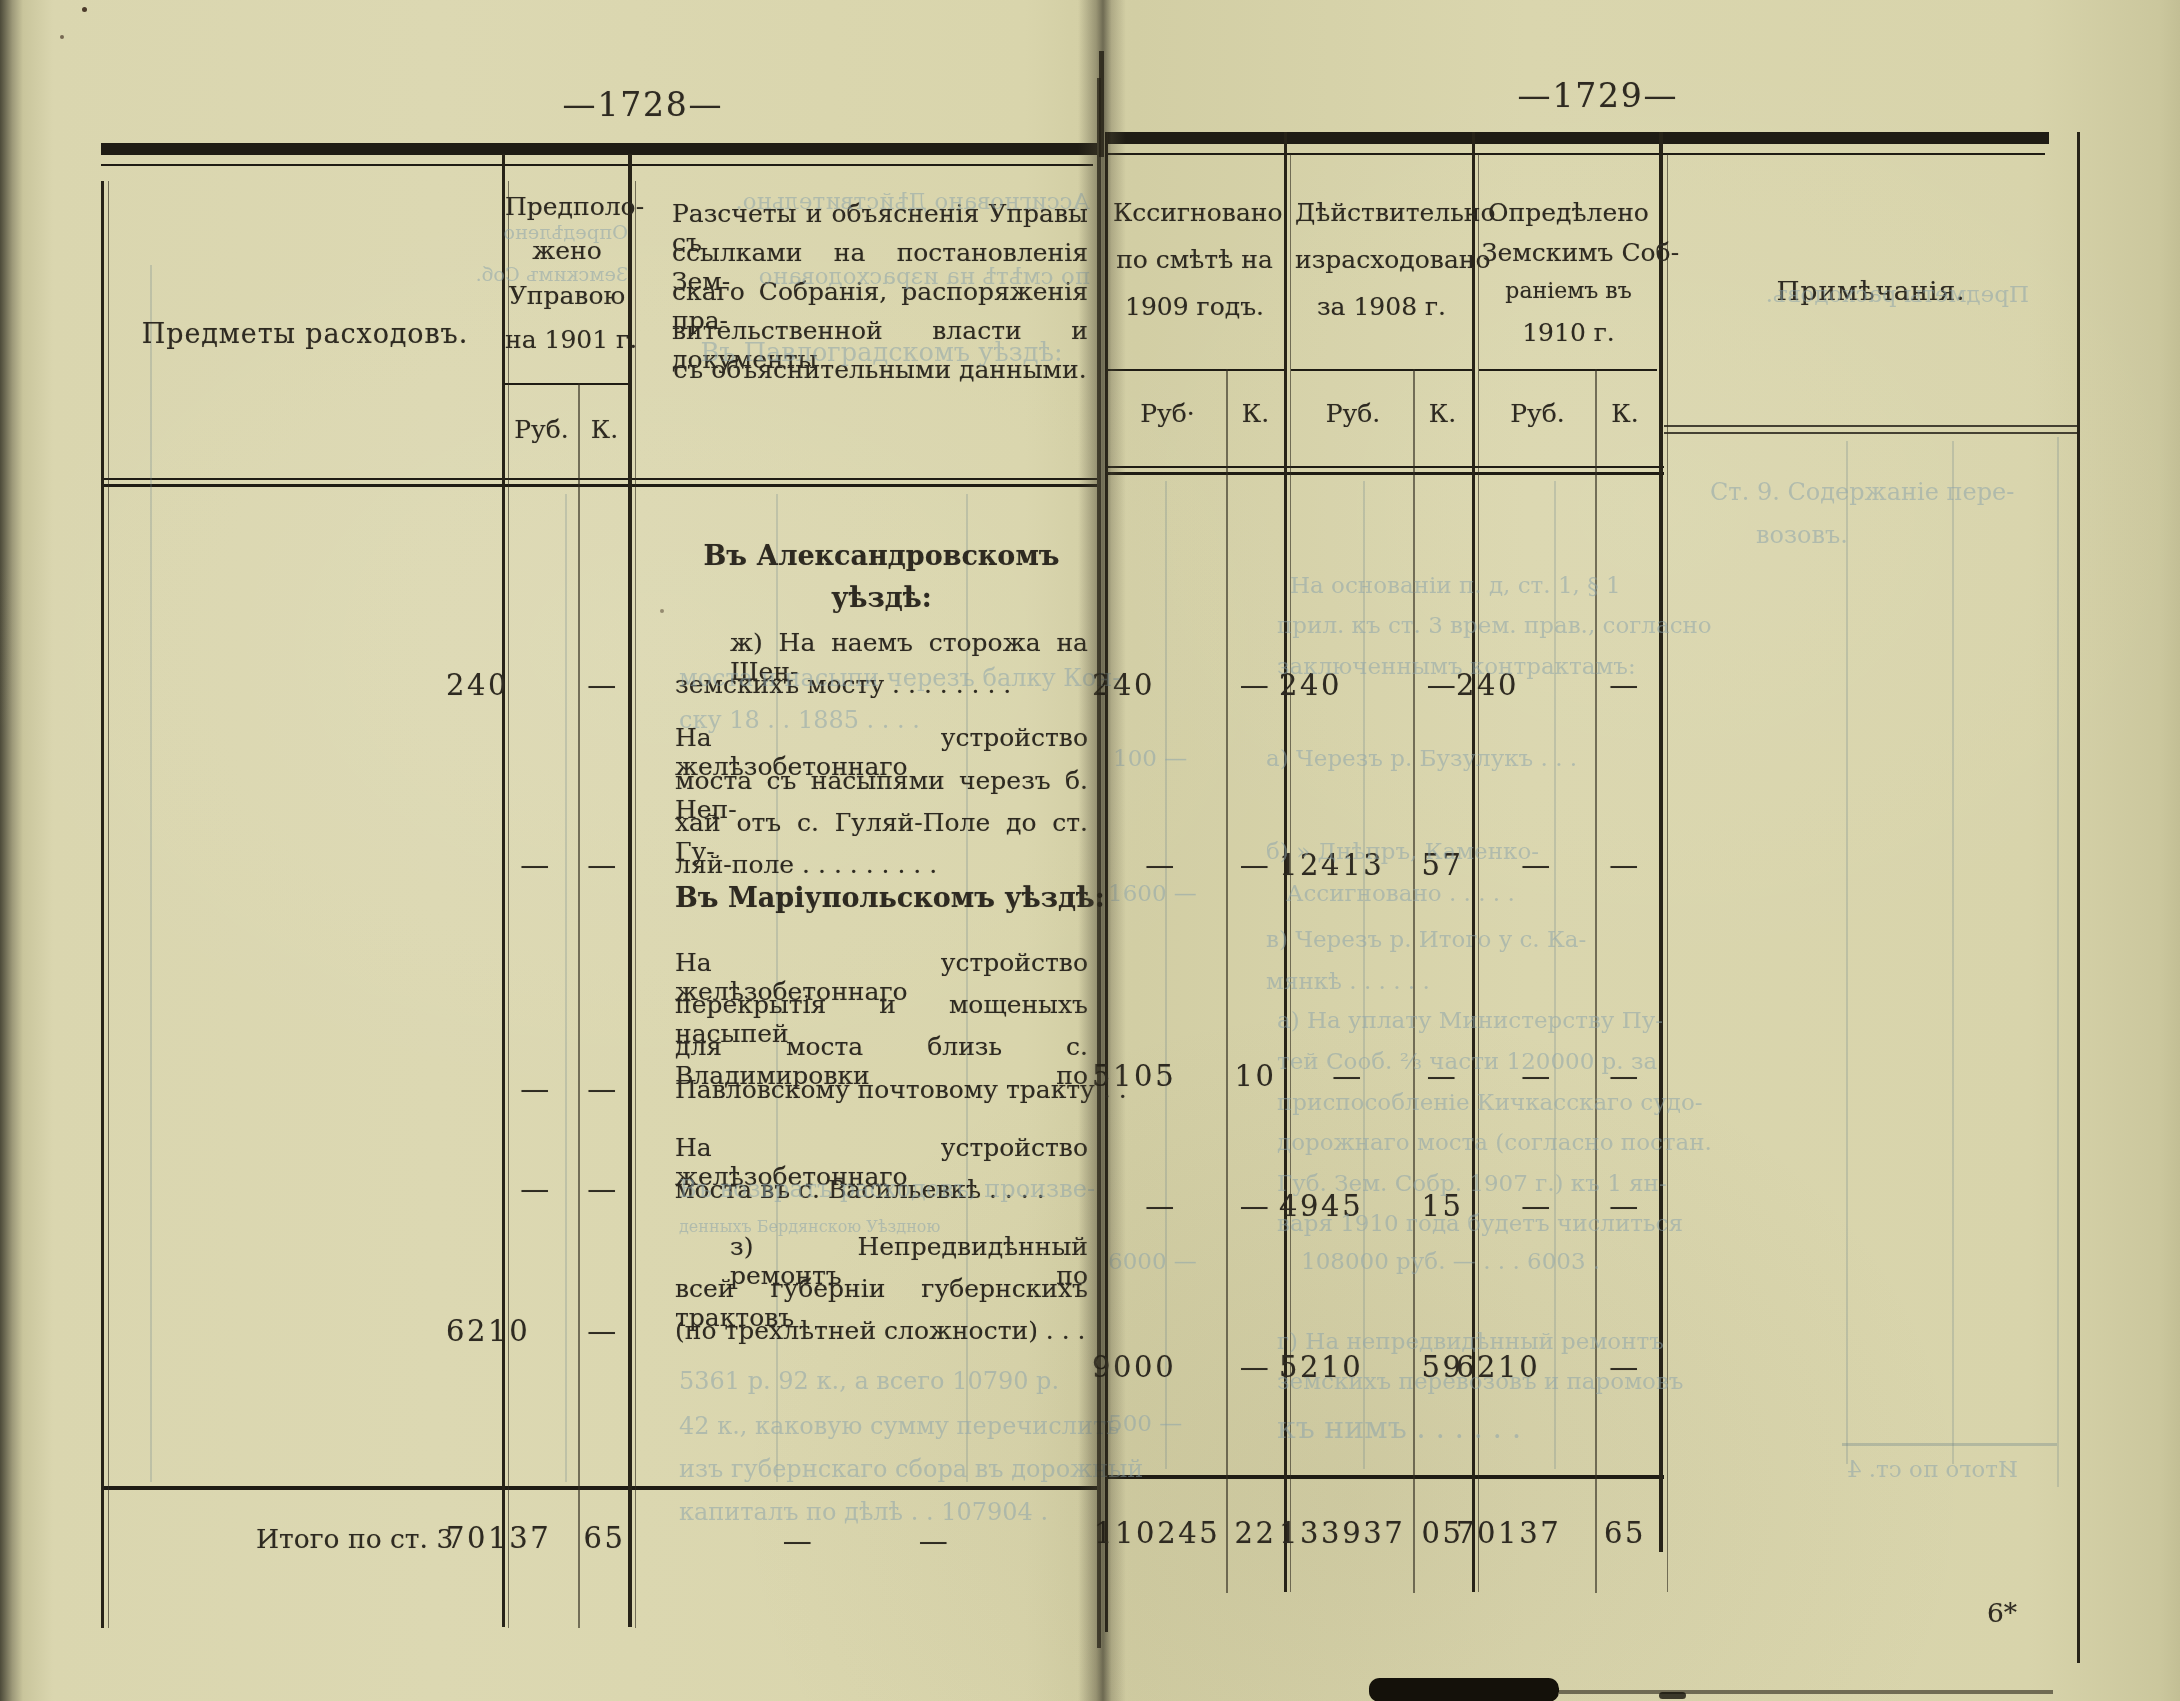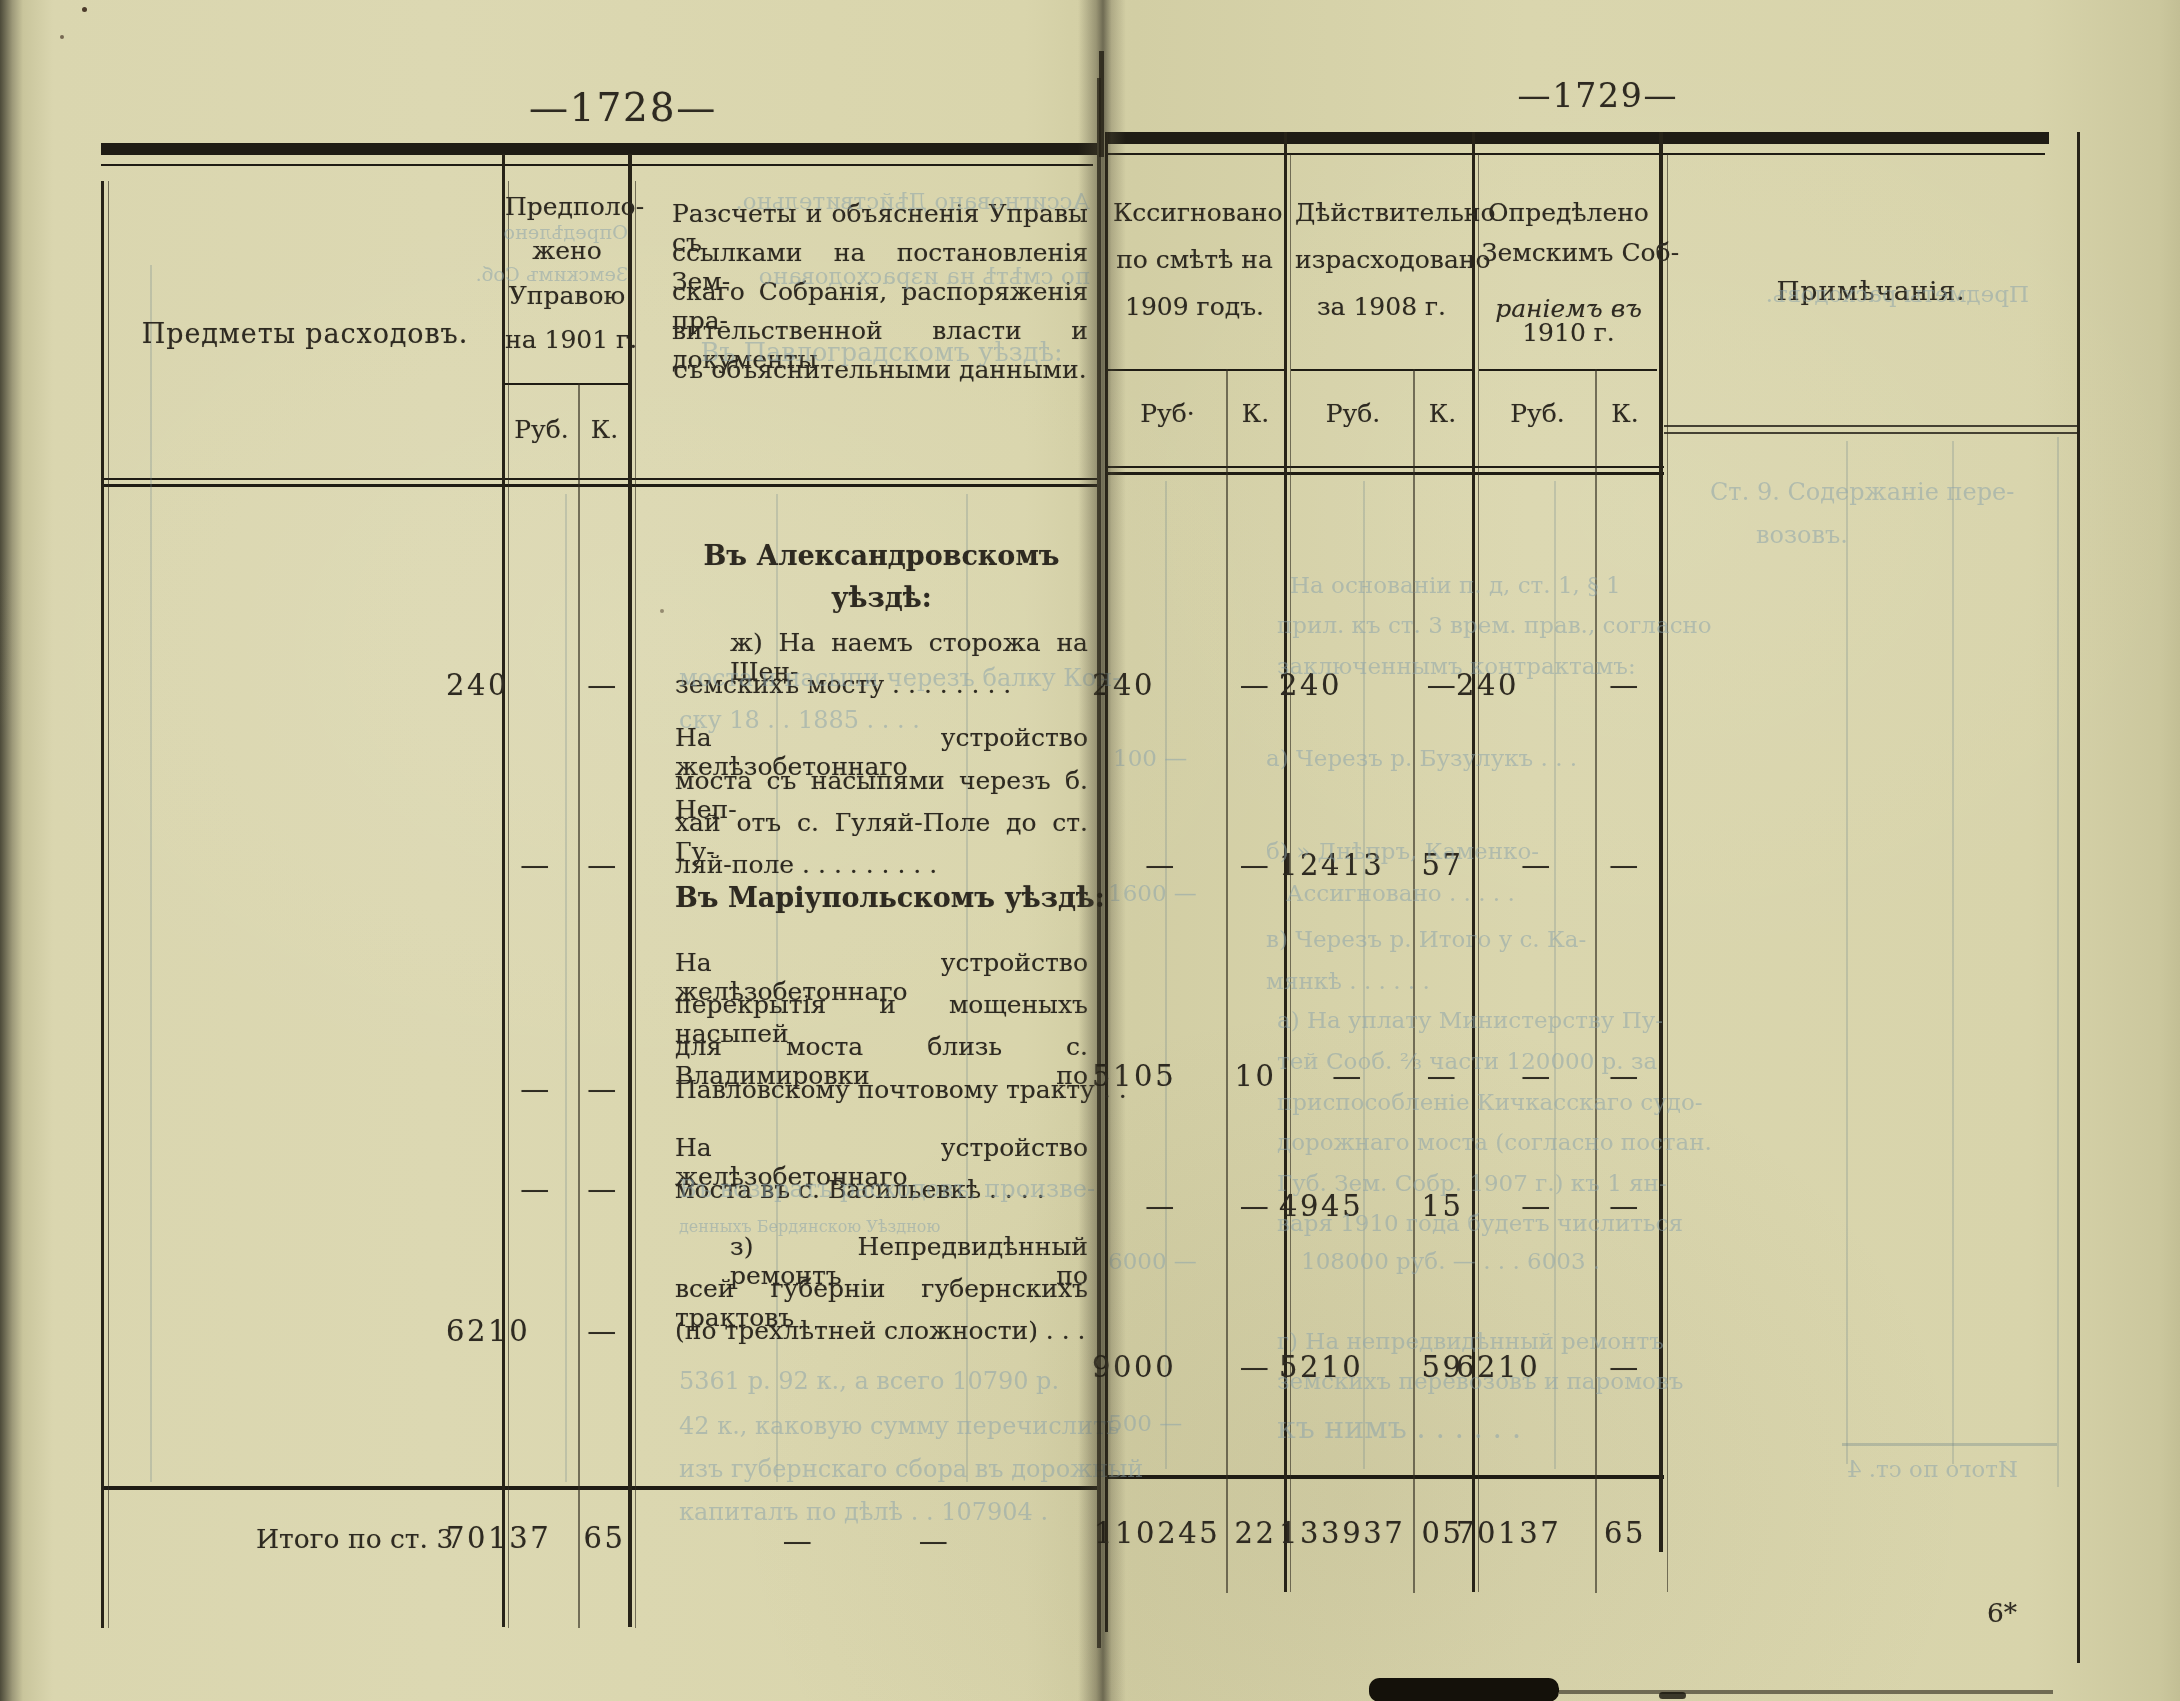--- a/index.html
+++ b/index.html
@@ -25,21 +25,21 @@
   .fold{position:absolute;left:1078px;top:0;width:48px;height:1702px;
     background:linear-gradient(90deg,rgba(60,56,40,0),rgba(72,67,48,.42) 38%,rgba(28,25,16,.55) 52%,rgba(90,85,62,.30) 70%,rgba(60,56,40,0));}
   .smudge{position:absolute;background:#14110a;border-radius:10.6px;}
   .speck{position:absolute;border-radius:50%;background:#4c3b2b;}
 </style>
 </head>
 <body>
 
 <div id="stage">
 
-  <div class="t ctr" style="left:529px;top:85px;width:176px;font-size:39px;letter-spacing:1.8px;">—1728—</div>
+  <div class="t ctr" style="left:555px;top:85px;width:176px;font-size:33px;letter-spacing:1.8px;">—1728—</div>
   <div class="t ctr" style="left:1510px;top:76px;width:176px;font-size:33px;letter-spacing:1.8px;">—1729—</div>
 
   <div class="h" style="left:101px;top:143px;width:996px;height:11.5px;"></div>
   <div class="h" style="left:101px;top:164px;width:992px;height:1.8px;"></div>
   <div class="h" style="left:101px;top:478px;width:996px;height:1.8px;"></div>
   <div class="h" style="left:101px;top:484px;width:996px;height:2.6px;"></div>
   <div class="h" style="left:502px;top:383px;width:126px;height:1.8px;"></div>
   <div class="h" style="left:101px;top:1486px;width:996px;height:3.5px;"></div>
   <div class="v" style="left:101px;top:181px;width:2.6px;height:1447px;"></div>
   <div class="v vlight" style="left:108px;top:181px;width:0.9px;height:1447px;"></div>
@@ -96,21 +96,21 @@
   <div class="t ctr" style="left:672px;top:355px;width:416px;font-size:25px;">съ объяснительными данными.</div>
 
   <div class="t ctr" style="left:1113px;top:198px;width:163px;font-size:25px;">Кссигновано</div>
   <div class="t ctr" style="left:1113px;top:245px;width:163px;font-size:25px;">по смѣтѣ на</div>
   <div class="t ctr" style="left:1113px;top:292px;width:163px;font-size:25px;">1909 годъ.</div>
   <div class="t ctr" style="left:1295px;top:198px;width:173px;font-size:25px;">Дѣйствительно</div>
   <div class="t ctr" style="left:1295px;top:245px;width:173px;font-size:25px;">израсходовано</div>
   <div class="t ctr" style="left:1295px;top:292px;width:173px;font-size:25px;">за 1908 г.</div>
   <div class="t ctr" style="left:1482px;top:198px;width:173px;font-size:25px;">Опредѣлено</div>
   <div class="t ctr" style="left:1482px;top:238px;width:173px;font-size:25px;">Земскимъ Соб-</div>
-  <div class="t ctr" style="left:1482px;top:294px;width:173px;font-size:25px;font-style:italic;">раніемъ въ</div>
+  <div class="t ctr" style="left:1482px;top:278px;width:173px;font-size:22px;">раніемъ въ</div>
   <div class="t ctr" style="left:1482px;top:318px;width:173px;font-size:25px;">1910 г.</div>
   <div class="t ctr" style="left:1110px;top:399px;width:115px;font-size:25px;">Руб·</div>
   <div class="t ctr" style="left:1228px;top:399px;width:55px;font-size:25px;">К.</div>
   <div class="t ctr" style="left:1295px;top:399px;width:116px;font-size:25px;">Руб.</div>
   <div class="t ctr" style="left:1415px;top:399px;width:55px;font-size:25px;">К.</div>
   <div class="t ctr" style="left:1482px;top:399px;width:111px;font-size:25px;">Руб.</div>
   <div class="t ctr" style="left:1597px;top:399px;width:56px;font-size:25px;">К.</div>
   <div class="t ctr" style="left:1712px;top:275px;width:318px;font-size:26.5px;letter-spacing:0.9px;">Примѣчанія.</div>
 
   <div class="t ctr b" style="left:675px;top:540px;width:413px;font-size:27px;">Въ Александровскомъ</div>

